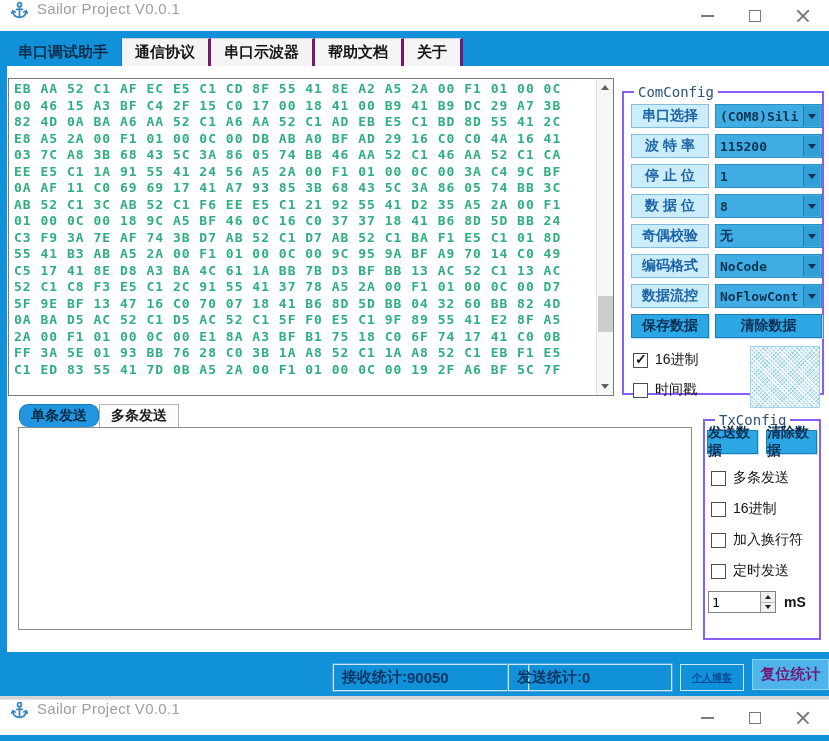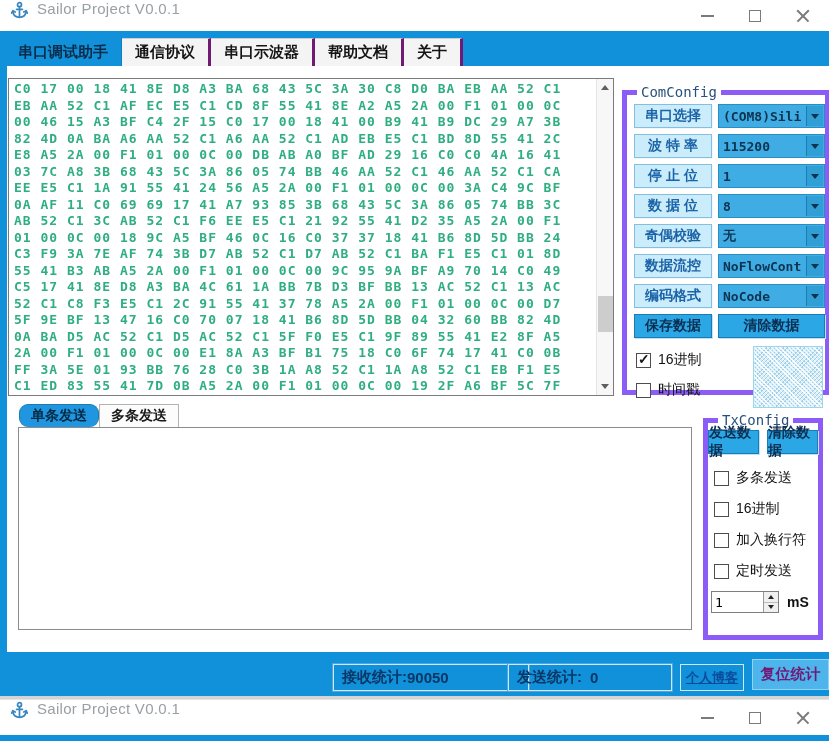--- a/index.html
+++ b/index.html
@@ -41,21 +41,21 @@
        font-family:"DejaVu Sans Mono",monospace;font-size:13px;line-height:16.5px;
        letter-spacing:1px;color:#2fae81;white-space:nowrap;font-weight:bold;}
   .vscroll{position:absolute;top:0;right:0;width:17px;height:100%;background:#f7f7f7;border-left:1px solid #e4e4e4;}
   .sb-btn{position:absolute;left:0;width:100%;height:17px;display:flex;align-items:center;justify-content:center;}
   .sb-btn.up{top:0;} .sb-btn.down{bottom:0;}
   .tri-up{width:0;height:0;border-left:4px solid transparent;border-right:4px solid transparent;border-bottom:5px solid #5f5f5f;}
   .tri-dn{width:0;height:0;border-left:4px solid transparent;border-right:4px solid transparent;border-top:5px solid #5f5f5f;}
   .sb-thumb{position:absolute;left:1px;top:217px;width:15px;height:36px;background:#cdcdcd;}
 
   
-  fieldset.groupbox{position:absolute;border:5px solid #8b5cf6;margin:0;padding:0;background:transparent;}
+  fieldset.groupbox{position:absolute;border:2px solid #8b5cf6;margin:0;padding:0;background:transparent;}
   fieldset.groupbox legend{margin-left:10px;padding:0 4px;font-family:"DejaVu Sans Mono",monospace;
                            font-size:14px;color:#29517c;}
   #comconfig{left:622px;top:84px;width:199px;height:311px;}
   #txconfig{left:703px;top:412px;width:118px;height:228px;}
 
   
   .cc-rows{padding:4px 0 0 7px;}
   .cc-row{display:flex;margin-bottom:6px;height:24px;}
   .cc-label{width:78px;background:#cbecfa;border:1px solid #85bede;color:#1b64a8;font-weight:bold;
             font-size:14px;display:flex;align-items:center;justify-content:center;box-shadow:1px 1px 0 #eef8fd;}
@@ -101,24 +101,24 @@
   .spin-b{flex:1;display:flex;align-items:center;justify-content:center;border-bottom:1px solid #bbb;}
   .spin-b:last-child{border-bottom:none;}
   .tri-s-up{width:0;height:0;border-left:3px solid transparent;border-right:3px solid transparent;border-bottom:4px solid #222;}
   .tri-s-dn{width:0;height:0;border-left:3px solid transparent;border-right:3px solid transparent;border-top:4px solid #222;}
   .ms-label{margin-left:8px;font-family:Liberation Sans, sans-serif;font-size:14px;font-weight:bold;color:#111;}
 
   
   .statusbar{position:absolute;left:0;top:652px;width:829px;height:44px;background:var(--blue);}
   .stat-box{position:absolute;top:12px;height:27px;border:1px solid #cfe8f6;outline:1px solid #4fa7dd;
             display:flex;align-items:center;padding-left:8px;color:#0a3766;font-weight:bold;font-size:15px;}
-  #rx-stat{left:333px;width:196px;} #tx-stat{left:508px;width:164px;gap:8px;}
+  #rx-stat{left:333px;width:196px;} #tx-stat{left:508px;width:164px;}
   .blog-link{position:absolute;left:680px;top:12px;width:64px;height:27px;border:1px solid #cfe8f6;
              display:flex;align-items:center;justify-content:center;color:#0a4a9a;
-             text-decoration:underline;font-weight:bold;font-size:13px;}
+             text-decoration:underline;font-weight:bold;font-size:10px;}
   .reset-btn{position:absolute;left:752px;top:7px;width:77px;height:31px;background:#4db5ec;color:#701a75;
              display:flex;align-items:center;justify-content:center;font-weight:bold;font-size:15px;border:1px solid #8ed4f5;}
   .divider{position:absolute;top:696px;left:0;width:829px;height:3px;background:#d4d4d4;}
   .bottom-strip{position:absolute;top:735px;left:0;width:829px;height:6px;background:var(--blue);}
 </style>
 </head>
 <body>
 
 <div class="app">
 
@@ -166,21 +166,20 @@
       <div class="tab">
         <span>关于</span>
       </div>
     </div>
 
   <div class="leftstrip"></div>
 
   <div class="rx-box">
     <div class="hex">
 
-    <div class="hex-line">C0 17 00 18 41 8E D8 A3 BA 68 43 5C 3A 30 C8 D0 BA EB AA 52 C1</div>
         <div class="hex-line">EB AA 52 C1 AF EC E5 C1 CD 8F 55 41 8E A2 A5 2A 00 F1 01 00 0C</div>
         <div class="hex-line">00 46 15 A3 BF C4 2F 15 C0 17 00 18 41 00 B9 41 B9 DC 29 A7 3B</div>
         <div class="hex-line">82 4D 0A BA A6 AA 52 C1 A6 AA 52 C1 AD EB E5 C1 BD 8D 55 41 2C</div>
         <div class="hex-line">E8 A5 2A 00 F1 01 00 0C 00 DB AB A0 BF AD 29 16 C0 C0 4A 16 41</div>
         <div class="hex-line">03 7C A8 3B 68 43 5C 3A 86 05 74 BB 46 AA 52 C1 46 AA 52 C1 CA</div>
         <div class="hex-line">EE E5 C1 1A 91 55 41 24 56 A5 2A 00 F1 01 00 0C 00 3A C4 9C BF</div>
         <div class="hex-line">0A AF 11 C0 69 69 17 41 A7 93 85 3B 68 43 5C 3A 86 05 74 BB 3C</div>
         <div class="hex-line">AB 52 C1 3C AB 52 C1 F6 EE E5 C1 21 92 55 41 D2 35 A5 2A 00 F1</div>
         <div class="hex-line">01 00 0C 00 18 9C A5 BF 46 0C 16 C0 37 37 18 41 B6 8D 5D BB 24</div>
         <div class="hex-line">C3 F9 3A 7E AF 74 3B D7 AB 52 C1 D7 AB 52 C1 BA F1 E5 C1 01 8D</div>
@@ -258,35 +257,35 @@
           </div>
           <div class="cc-select">
             <span>无</span>
             <span class="dd-btn">
               <i class="tri-dd"></i>
             </span>
           </div>
         </div>
         <div class="cc-row">
           <div class="cc-label">
+            <span>编码格式</span>
+          </div>
+          <div class="cc-select">
+            <span>NoCode</span>
+            <span class="dd-btn">
+              <i class="tri-dd"></i>
+            </span>
+          </div>
+        </div>
+        <div class="cc-row">
+          <div class="cc-label">
             <span>数据流控</span>
           </div>
           <div class="cc-select">
             <span>NoFlowCont</span>
-            <span class="dd-btn">
-              <i class="tri-dd"></i>
-            </span>
-          </div>
-        </div>
-        <div class="cc-row">
-          <div class="cc-label">
-            <span>编码格式</span>
-          </div>
-          <div class="cc-select">
-            <span>NoCode</span>
             <span class="dd-btn">
               <i class="tri-dd"></i>
             </span>
           </div>
         </div>
       </div>
     <div class="cc-buttons">
       <div class="blue-btn w78">保存数据</div>
       <div class="blue-btn w107">清除数据</div>
     </div>

